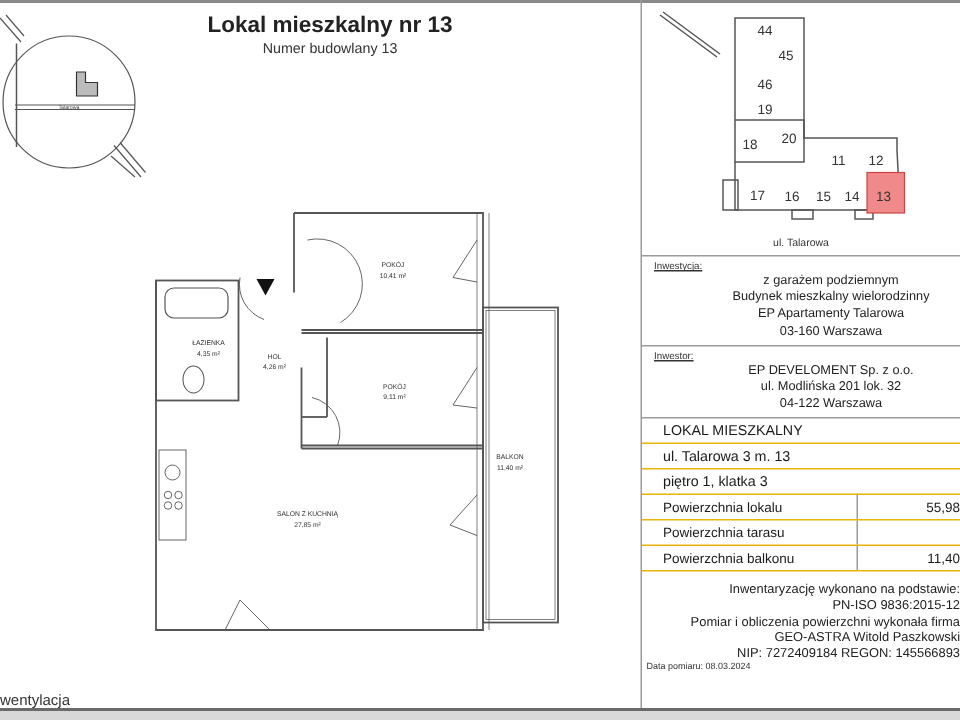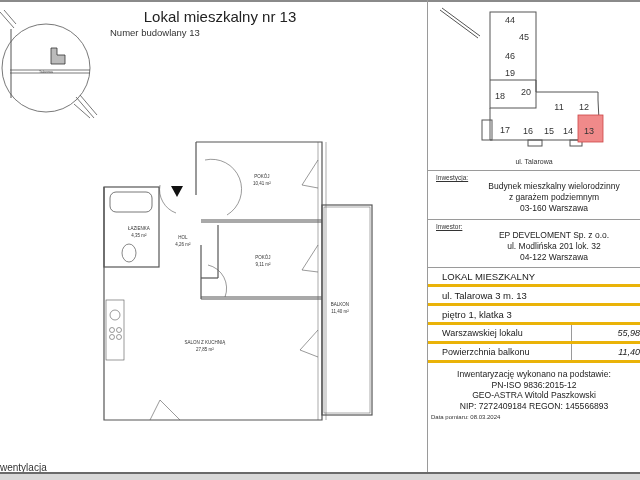--- a/index.html
+++ b/index.html
@@ -2,36 +2,36 @@
 <html><head>
 <meta charset="utf-8">
 <style>
   html, body { margin:0; padding:0; }
   body { width:640px; height:480px; background:#ffffff; position:relative; overflow:hidden; font-family:"Liberation Sans", sans-serif; color:#1a1a1a; }
   .frame-top { position:absolute; left:0; top:0; width:640px; height:2px; background:#8a8a8a; }
   .frame-bottom { position:absolute; left:0; top:472px; width:640px; height:2px; background:#6a6a6a; }
   .frame-bottom-shadow { position:absolute; left:0; top:474px; width:640px; height:6px; background:#d8d8d8; }
   .vdivider { position:absolute; left:427px; top:0; width:1px; height:474px; background:#9a9a9a; }
 
-  .title { position:absolute; left:110px; top:8px; width:220px; text-align:center; font-size:15px; color:#222; }
-  .subtitle { position:absolute; left:110px; top:27px; width:220px; font-size:9.5px; color:#333; }
+  .title { position:absolute; left:110px; top:8px; width:220px; text-align:center; font-size:15px; color:#222;font-weight:bold; }
+  .subtitle { position:absolute; left:110px; top:27px; width:220px; text-align:center; font-size:9.5px; color:#333; }
 
   .legend-text { position:absolute; left:0; top:462px; font-size:10px; color:#333; }
 
   .plan { position:absolute; left:0; top:0; }
 
   .info { position:absolute; left:428px; top:170px; width:212px; }
   .info-block { position:relative; border-bottom:1px solid #9a9a9a; }
   .info-label { font-size:6.5px; color:#333; padding:3px 0 0 8px; text-decoration:underline; }
   .info-lines { text-align:center; font-size:8.5px; line-height:11.2px; color:#222; padding-bottom:4px; padding-left:40px; }
   .table { width:212px; border-collapse:collapse; }
-  .table td { border-bottom:3px solid #eab308; font-size:9px; height:16px; padding:0 0 0 14px; color:#1a1a1a; white-space:nowrap; overflow:hidden; }
-  .table td.val { border-left:1px solid #9a9a9a; text-align:right; padding:0; width:68px;font-style:italic; }
+  .table td { border-bottom:1px solid #eab308; font-size:9px; height:16px; padding:0 0 0 14px; color:#1a1a1a; white-space:nowrap; overflow:hidden; }
+  .table td.val { border-left:1px solid #9a9a9a; text-align:right; padding:0; width:68px; }
   .table td.full { font-size:9.5px; }
-  .footer { text-align:center; font-size:8.6px; line-height:10.6px; color:#222; padding-top:6px; white-space:nowrap; }
+  .footer { text-align:right; font-size:8.6px; line-height:10.6px; color:#222; padding-top:6px; white-space:nowrap; }
   .footer-date { font-size:6px; color:#333; padding:2px 0 0 3px; }
 </style>
 </head>
 <body>
 
 <div class="frame-top"></div>
 <div class="vdivider"></div>
 
 <div class="title">Lokal mieszkalny nr 13</div>
 <div class="subtitle">Numer budowlany 13</div>
@@ -142,22 +142,23 @@
     <text x="140" y="134">14</text>
     <text x="161" y="134">13</text>
   </g>
   <text x="106" y="164" font-family="Liberation Sans, sans-serif" font-size="7" fill="#333" text-anchor="middle">ul. Talarowa</text>
 </svg>
 
 <div class="info">
   <div class="info-block" style="border-top:1px solid #9a9a9a;">
     <div class="info-label">Inwestycja:</div>
     <div class="info-lines">
+      <div>z garażem podziemnym</div>
       <div>Budynek mieszkalny wielorodzinny</div>
-      <div>z garażem podziemnym</div>
+      <div>EP Apartamenty Talarowa</div>
       <div>03-160 Warszawa</div>
     </div>
   </div>
   <div class="info-block">
     <div class="info-label">Inwestor:</div>
     <div class="info-lines">
       <div>EP DEVELOMENT Sp. z o.o.</div>
       <div>ul. Modlińska 201 lok. 32</div>
       <div>04-122 Warszawa</div>
     </div>
@@ -167,32 +168,37 @@
         <tr>
           <td class="full" colspan="2">LOKAL MIESZKALNY</td>
         </tr>
     <tr>
           <td class="full" colspan="2">ul. Talarowa 3 m. 13</td>
         </tr>
     <tr>
           <td class="full" colspan="2">piętro 1, klatka 3</td>
         </tr>
     <tr>
-      <td>Warszawskiej lokalu</td>
+      <td>Powierzchnia lokalu</td>
       <td class="val">55,98</td>
+    </tr>
+    <tr>
+      <td>Powierzchnia tarasu</td>
+      <td class="val"></td>
     </tr>
     <tr>
       <td>Powierzchnia balkonu</td>
       <td class="val">11,40</td>
     </tr>
   </tbody>
     </table>
   <div class="footer">
     <div>Inwentaryzację wykonano na podstawie:</div>
     <div>PN-ISO 9836:2015-12</div>
+    <div>Pomiar i obliczenia powierzchni wykonała firma</div>
     <div>GEO-ASTRA Witold Paszkowski</div>
     <div>NIP: 7272409184 REGON: 145566893</div>
   </div>
   <div class="footer-date">Data pomiaru: 08.03.2024</div>
 </div>
 
 <div class="legend-text">wentylacja</div>
 
 <div class="frame-bottom"></div>
 <div class="frame-bottom-shadow"></div>

